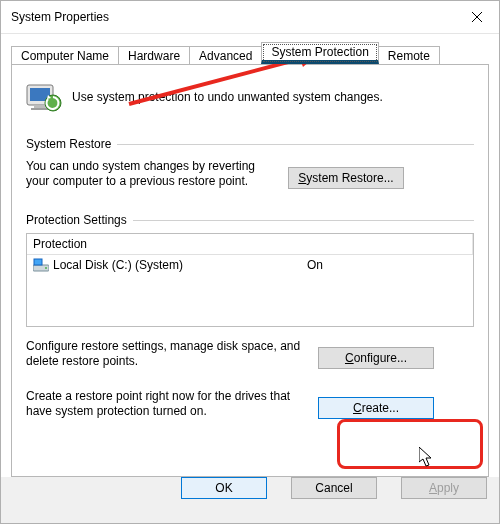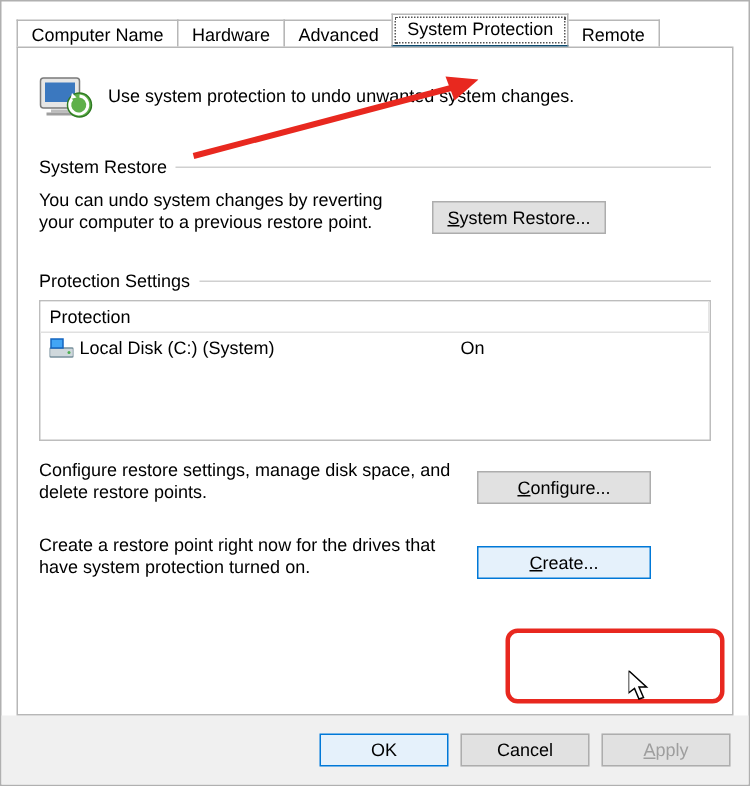--- a/index.html
+++ b/index.html
@@ -4,53 +4,62 @@
 <style>
   html,body{margin:0;padding:0;font-family:"Segoe UI",Tahoma,sans-serif;font-size:12px;color:#000;background:#fff}
   .window{width:500px;height:524px;border:1px solid #b0b0b0;box-sizing:border-box;position:relative;background:#fff;display:flex;flex-direction:column}
   .titlebar{height:32px;display:flex;align-items:center;justify-content:space-between;padding:0 0 0 10px;border-bottom:1px solid #e5e5e5}
   .title-text{font-size:12px}
   .close-btn{width:44px;height:32px;display:flex;align-items:center;justify-content:center;cursor:default}
   .close-btn svg{width:10px;height:10px;stroke:#000;stroke-width:1}
   .client{flex:1;padding:8px 10px 0 10px;display:flex;flex-direction:column;min-height:0}
   .tabstrip{display:flex;align-items:flex-end;height:22px;position:relative}
   .tab{border:1px solid #b7b7b7;border-bottom:none;background:#fff;padding:2px 9px;margin-right:-1px;height:19px;box-sizing:border-box;line-height:15px;font-size:12px;color:#000;position:relative;top:1px}
-  .tab.active{height:22px;top:0;z-index:2;border-bottom:1px solid #0c4a6e;outline:1px dotted #555;outline-offset:-3px}
+  .tab.active{height:22px;top:0;z-index:2;border-bottom:4px solid #0c4a6e;outline:1px dotted #555;outline-offset:-3px}
   .tabpage{flex:1;border:1px solid #b7b7b7;background:#fff;padding:14px 14px 10px 14px;position:relative;min-height:0}
   .intro{display:flex;align-items:center;gap:10px;margin-bottom:22px}
   .intro .icon{width:36px;height:36px;flex:none}
   .fieldset-label{font-size:12px;color:#000;margin-bottom:2px;display:flex;align-items:center;gap:6px}
   .fieldset-label .line{flex:1;height:1px;background:#d0d0d0}
   .row{display:flex;align-items:flex-end;gap:12px;margin-top:8px}
   .row .text{flex:1;line-height:15px}
   .btn{min-width:116px;height:22px;border:1px solid #adadad;background:#e1e1e1;font:inherit;padding:0 8px;cursor:default}
   .btn u{text-decoration:underline}
   .table{border:1px solid #bdbdbd;margin-top:6px;margin-bottom:12px;height:94px;box-sizing:border-box;overflow:hidden}
   .thead{display:flex;background:#fff;border-bottom:1px solid #e0e0e0}
   .thead .col{padding:3px 6px;font-size:12px;border-right:1px solid #e5e5e5}
   .col1{width:262px}
   .col2{flex:1}
   .trow{display:flex;align-items:center;height:20px}
   .trow .cell{padding:2px 6px;font-size:12px;display:flex;align-items:center;gap:4px}
   .drive-icon{width:16px;height:14px;flex:none}
   .section-gap{height:24px}
-  .footer{height:46px;border-top:0;display:flex;align-items:center;justify-content:flex-end;gap:8px;padding:0 12px;background:#f0f0f0}
+  .footer{height:46px;border-top:0;display:flex;justify-content:flex-end;gap:24px;padding:0 12px;background:#f0f0f0}
   .footer .btn{min-width:86px}
   .ok-btn{border:1px solid #0078d7;background:#e5f1fb}
   .btn.disabled{color:#9e9e9e}
   .create-btn{border:1px solid #0078d7;background:#e5f1fb}
   .annot-box{position:absolute;border:3px solid #e8281f;border-radius:8px;pointer-events:none}
   .arrow{position:absolute;pointer-events:none}
   .cursor{position:absolute;width:18px;height:22px;pointer-events:none}
 </style>
 </head>
 <body>
 
 <div class="window">
 
+  <div class="titlebar">
+    <span class="title-text">System Properties</span>
+    <div class="close-btn">
+      <svg viewBox="0 0 10 10">
+          <line x1="0" y1="0" x2="10" y2="10"></line>
+          <line x1="10" y1="0" x2="0" y2="10"></line>
+        </svg>
+    </div>
+  </div>
 
   <div class="client">
 
     <div class="tabstrip">
       <div class="tab">Computer Name</div>
       <div class="tab">Hardware</div>
       <div class="tab">Advanced</div>
       <div class="tab active">System Protection</div>
       <div class="tab">Remote</div>
     </div>

